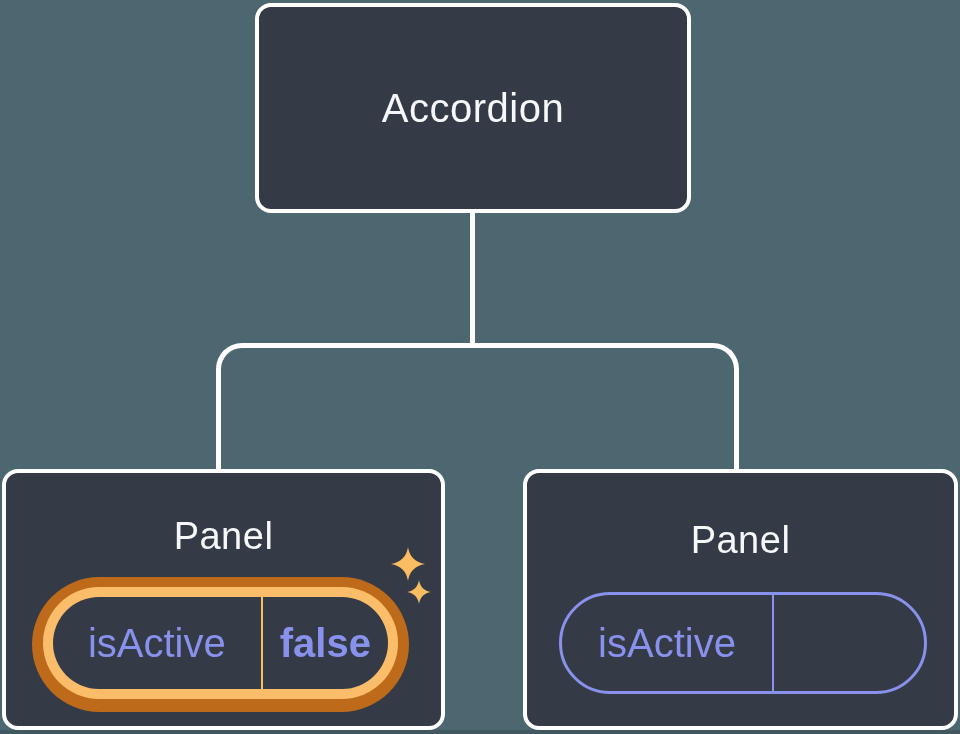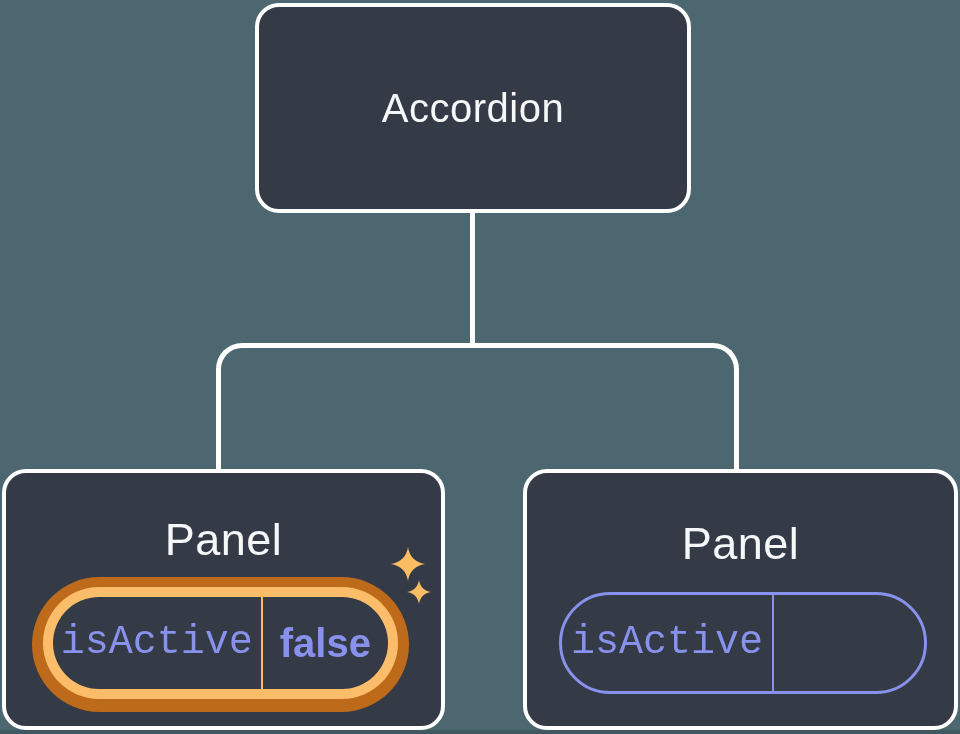--- a/index.html
+++ b/index.html
@@ -14,53 +14,53 @@
     position:absolute;left:470px;top:210px;width:5px;height:136px;
     background:#ffffff;z-index:1;
   }
   .branch{
     position:absolute;left:216px;top:343px;width:523px;height:127px;
     border-top:5px solid #ffffff;border-left:5px solid #ffffff;border-right:5px solid #ffffff;
     border-radius:26px 26px 0 0;z-index:1;
   }
   
   .node{
-    position:absolute;background:#343a46;border:4px solid #ffffff;border-radius:24px;z-index:2;
+    position:absolute;background:#343a46;border:4px solid #ffffff;border-radius:16px;z-index:2;
   }
   .root-node{
     left:255px;top:3px;width:436px;height:210px;
     display:flex;align-items:center;justify-content:center;
   }
   .root-label{color:#f6f7f9;font-size:40px;font-weight:500;letter-spacing:.5px;}
   .panel-left{left:2px;top:469px;width:443px;height:261px;}
   .panel-right{left:523px;top:469px;width:435px;height:261px;}
   .panel-title{
     position:absolute;left:0;right:0;text-align:center;
-    color:#f6f7f9;font-size:45px;font-weight:500;line-height:1;letter-spacing:.5px;
+    color:#f6f7f9;font-size:38px;font-weight:500;line-height:1;letter-spacing:.5px;
   }
   .panel-left .panel-title{top:44px;}
   .panel-right .panel-title{top:48px;}
   
   .pill-ring-outer{
     position:absolute;left:26px;top:104px;width:377px;height:135px;
     background:#bd6a1b;border-radius:999px;
     padding:10px 11px 13px 11px;
   }
   .pill-ring-inner{
     width:100%;height:100%;background:#fcbd6a;border-radius:999px;padding:10px;
   }
   .pill-body{
     width:100%;height:100%;background:#343a46;border-radius:999px;
     display:flex;align-items:stretch;overflow:hidden;
   }
   .pill-cell{
     display:flex;align-items:center;justify-content:center;
     color:#8891ec;font-size:40px;line-height:1;
   }
-  .pill-key{flex:0 0 62%;font-family:Liberation Mono, monospace;}
+  .pill-key{flex:0 0 62%;}
   .pill-value{flex:1;}
   .pill-value.bold{font-weight:700;}
   .pill-divider{width:2px;align-self:stretch;}
   .pill-divider.orange{background:#fabd62;}
   .pill-divider.purple{background:#8891ec;}
   
   .pill-plain{
     position:absolute;left:32px;top:119px;width:368px;height:102px;
     border:3px solid #8891ec;border-radius:999px;
     display:flex;align-items:stretch;overflow:hidden;background:#343a46;

